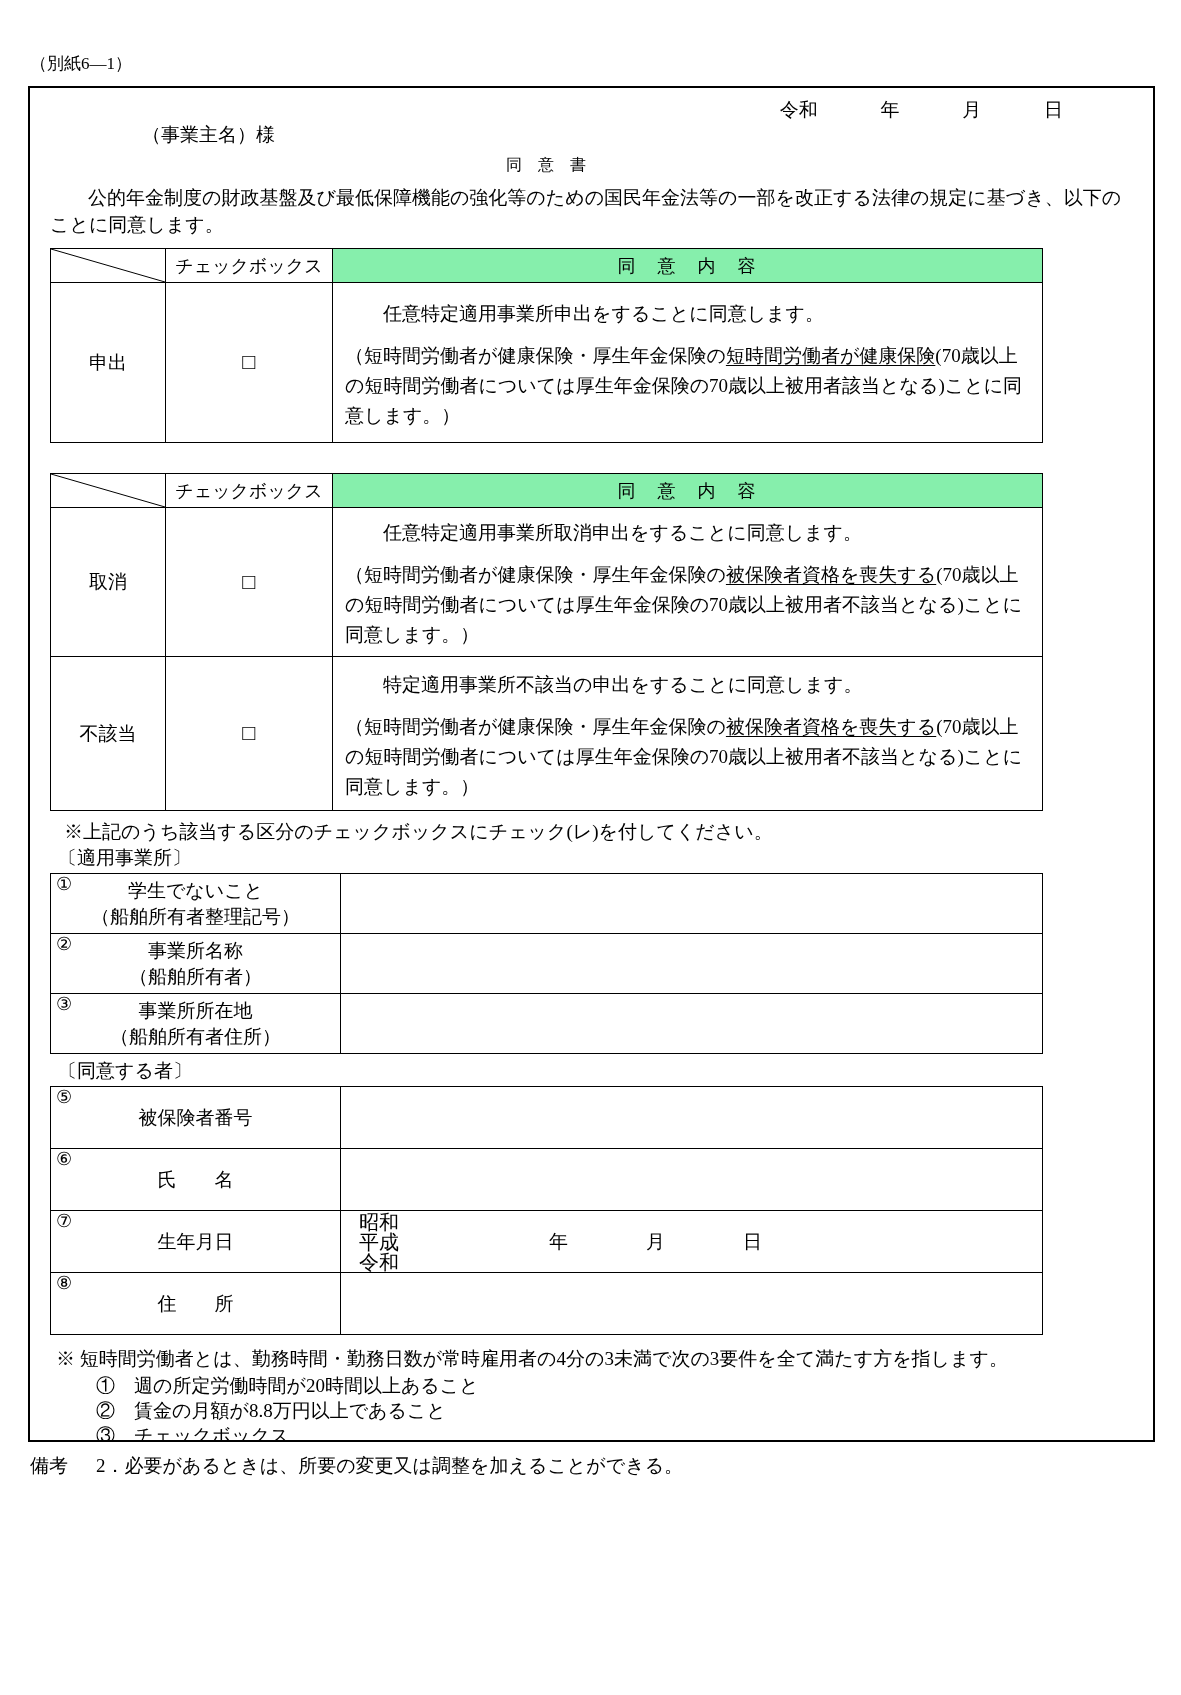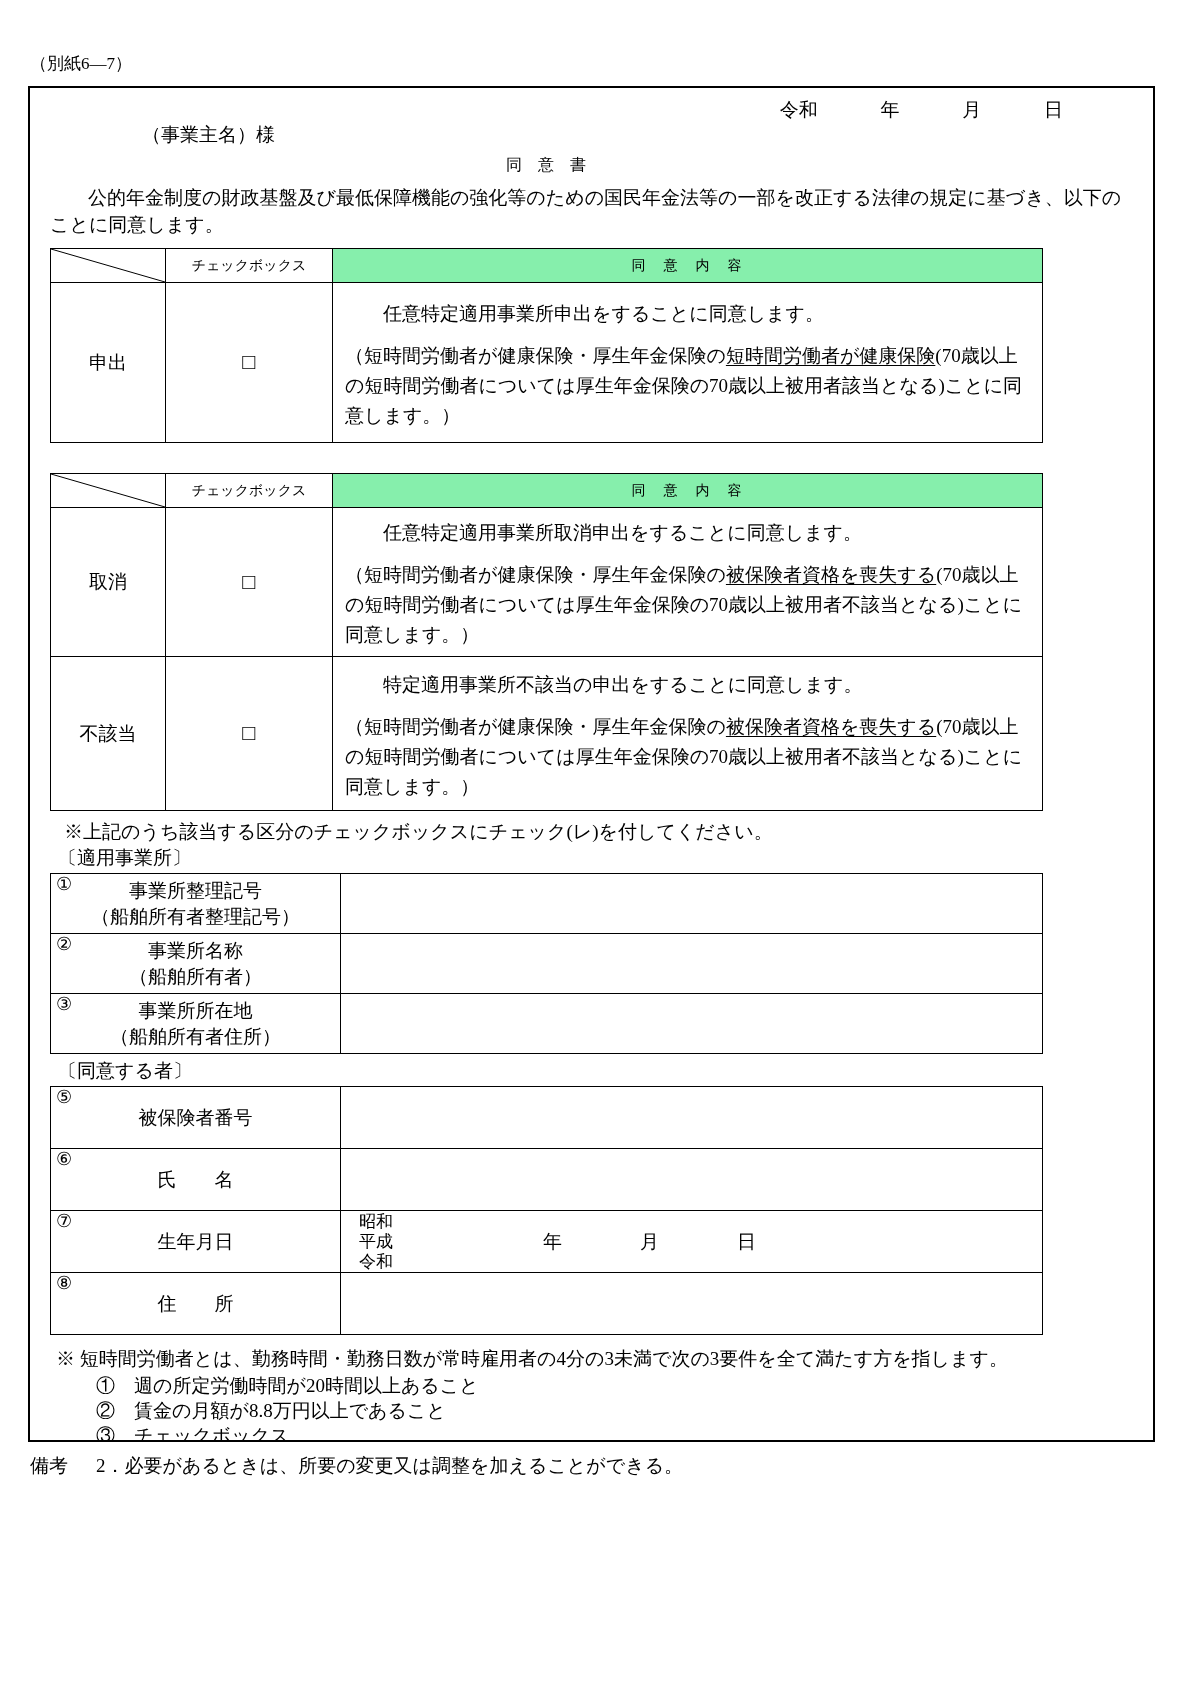--- a/index.html
+++ b/index.html
@@ -24,21 +24,21 @@
   .addressee { margin-left:92px; height:26px; line-height:26px; }
 
   .doc-title { width:992px; text-align:center; font-size:16px; height:30px; line-height:30px; margin-top:2px; }
 
   .intro { line-height:27px; margin-top:4px; text-indent:2em; }
 
   table { border-collapse:collapse; table-layout:fixed; }
   .consent-table { width:992px; margin-top:10px; }
   .consent-table td, .consent-table th { border:1px solid #000; vertical-align:middle; font-weight:normal; }
   .col-cat { width:115px; } .col-chk { width:167px; } .col-cont { width:710px; }
-  .head-row th { height:34px; font-size:14px; text-align:center; }
+  .head-row th { height:34px; font-size:18px; text-align:center; }
   .cont-head { background:#86efac; letter-spacing:2px; }
   .diag-cell { position:relative; padding:0; }
   .diag-cell svg { position:absolute; top:0; left:0; width:100%; height:100%; display:block; }
   .cat-cell { text-align:center; }
   .chk-cell { text-align:center; }
   .checkbox { font-size:22px; line-height:1; display:inline-block; cursor:pointer; }
   .cont-cell { padding:6px 12px 6px 12px; vertical-align:middle; }
   .main-line { text-indent:2em; margin:6px 0 14px 0; }
   .detail { line-height:30px; }
   .ul { text-decoration:underline; text-underline-offset:3px; }
@@ -54,36 +54,36 @@
   .info-table { width:992px; margin-top:2px; }
   .info-table td { border:1px solid #000; }
   .col-lbl { width:290px; } .col-val { width:702px; }
   .label-cell { position:relative; text-align:center; vertical-align:middle; }
   .circ-num { position:absolute; top:1px; left:5px; font-size:18px; line-height:1.1; }
   .lbl-lines div { line-height:26px; }
   .office-row td { height:60px; }
   .cons-row td { height:62px; }
   .value-cell { vertical-align:middle; padding-left:10px; }
   .birth-wrap { display:flex; align-items:center; }
-  .era-col { font-size:17px; line-height:20px; margin-left:8px; }
+  .era-col { font-size:20px; line-height:20px; margin-left:8px; }
   .unit { display:inline-block; }
   .u1 { margin-left:150px; } .u2 { margin-left:78px; } .u3 { margin-left:78px; }
 
   .footnote { margin-top:10px; }
   .fn-lead { margin-left:6px; line-height:28px; }
   .fn-item { margin-left:46px; line-height:25px; }
 
   .remarks { position:absolute; top:1452px; left:30px; display:flex; }
   .rem-label { margin-right:28px; line-height:27px; }
   .rem-items div { line-height:27px; }
 </style>
 </head>
 <body>
 
-<div class="attachment">（別紙6―7）</div>
+<div class="attachment">（別紙6―1）</div>
 
 <div class="main-box">
 
   <div class="date-line">
     <span>令和</span>
     <span>年</span>
     <span>月</span>
     <span>日</span>
   </div>
 
@@ -168,21 +168,21 @@
   <table class="info-table">
     <colgroup>
         <col class="col-lbl">
         <col class="col-val">
       </colgroup>
     <tbody>
         <tr class="office-row">
       <td class="label-cell">
         <span class="circ-num">①</span>
         <div class="lbl-lines">
-              <div>事業所整理記号</div>
+              <div>学生でないこと</div>
               <div>（船舶所有者整理記号）</div>
             </div>
       </td>
       <td class="value-cell"></td>
     </tr>
     <tr class="office-row">
       <td class="label-cell">
         <span class="circ-num">②</span>
         <div class="lbl-lines">
               <div>事業所名称</div>

